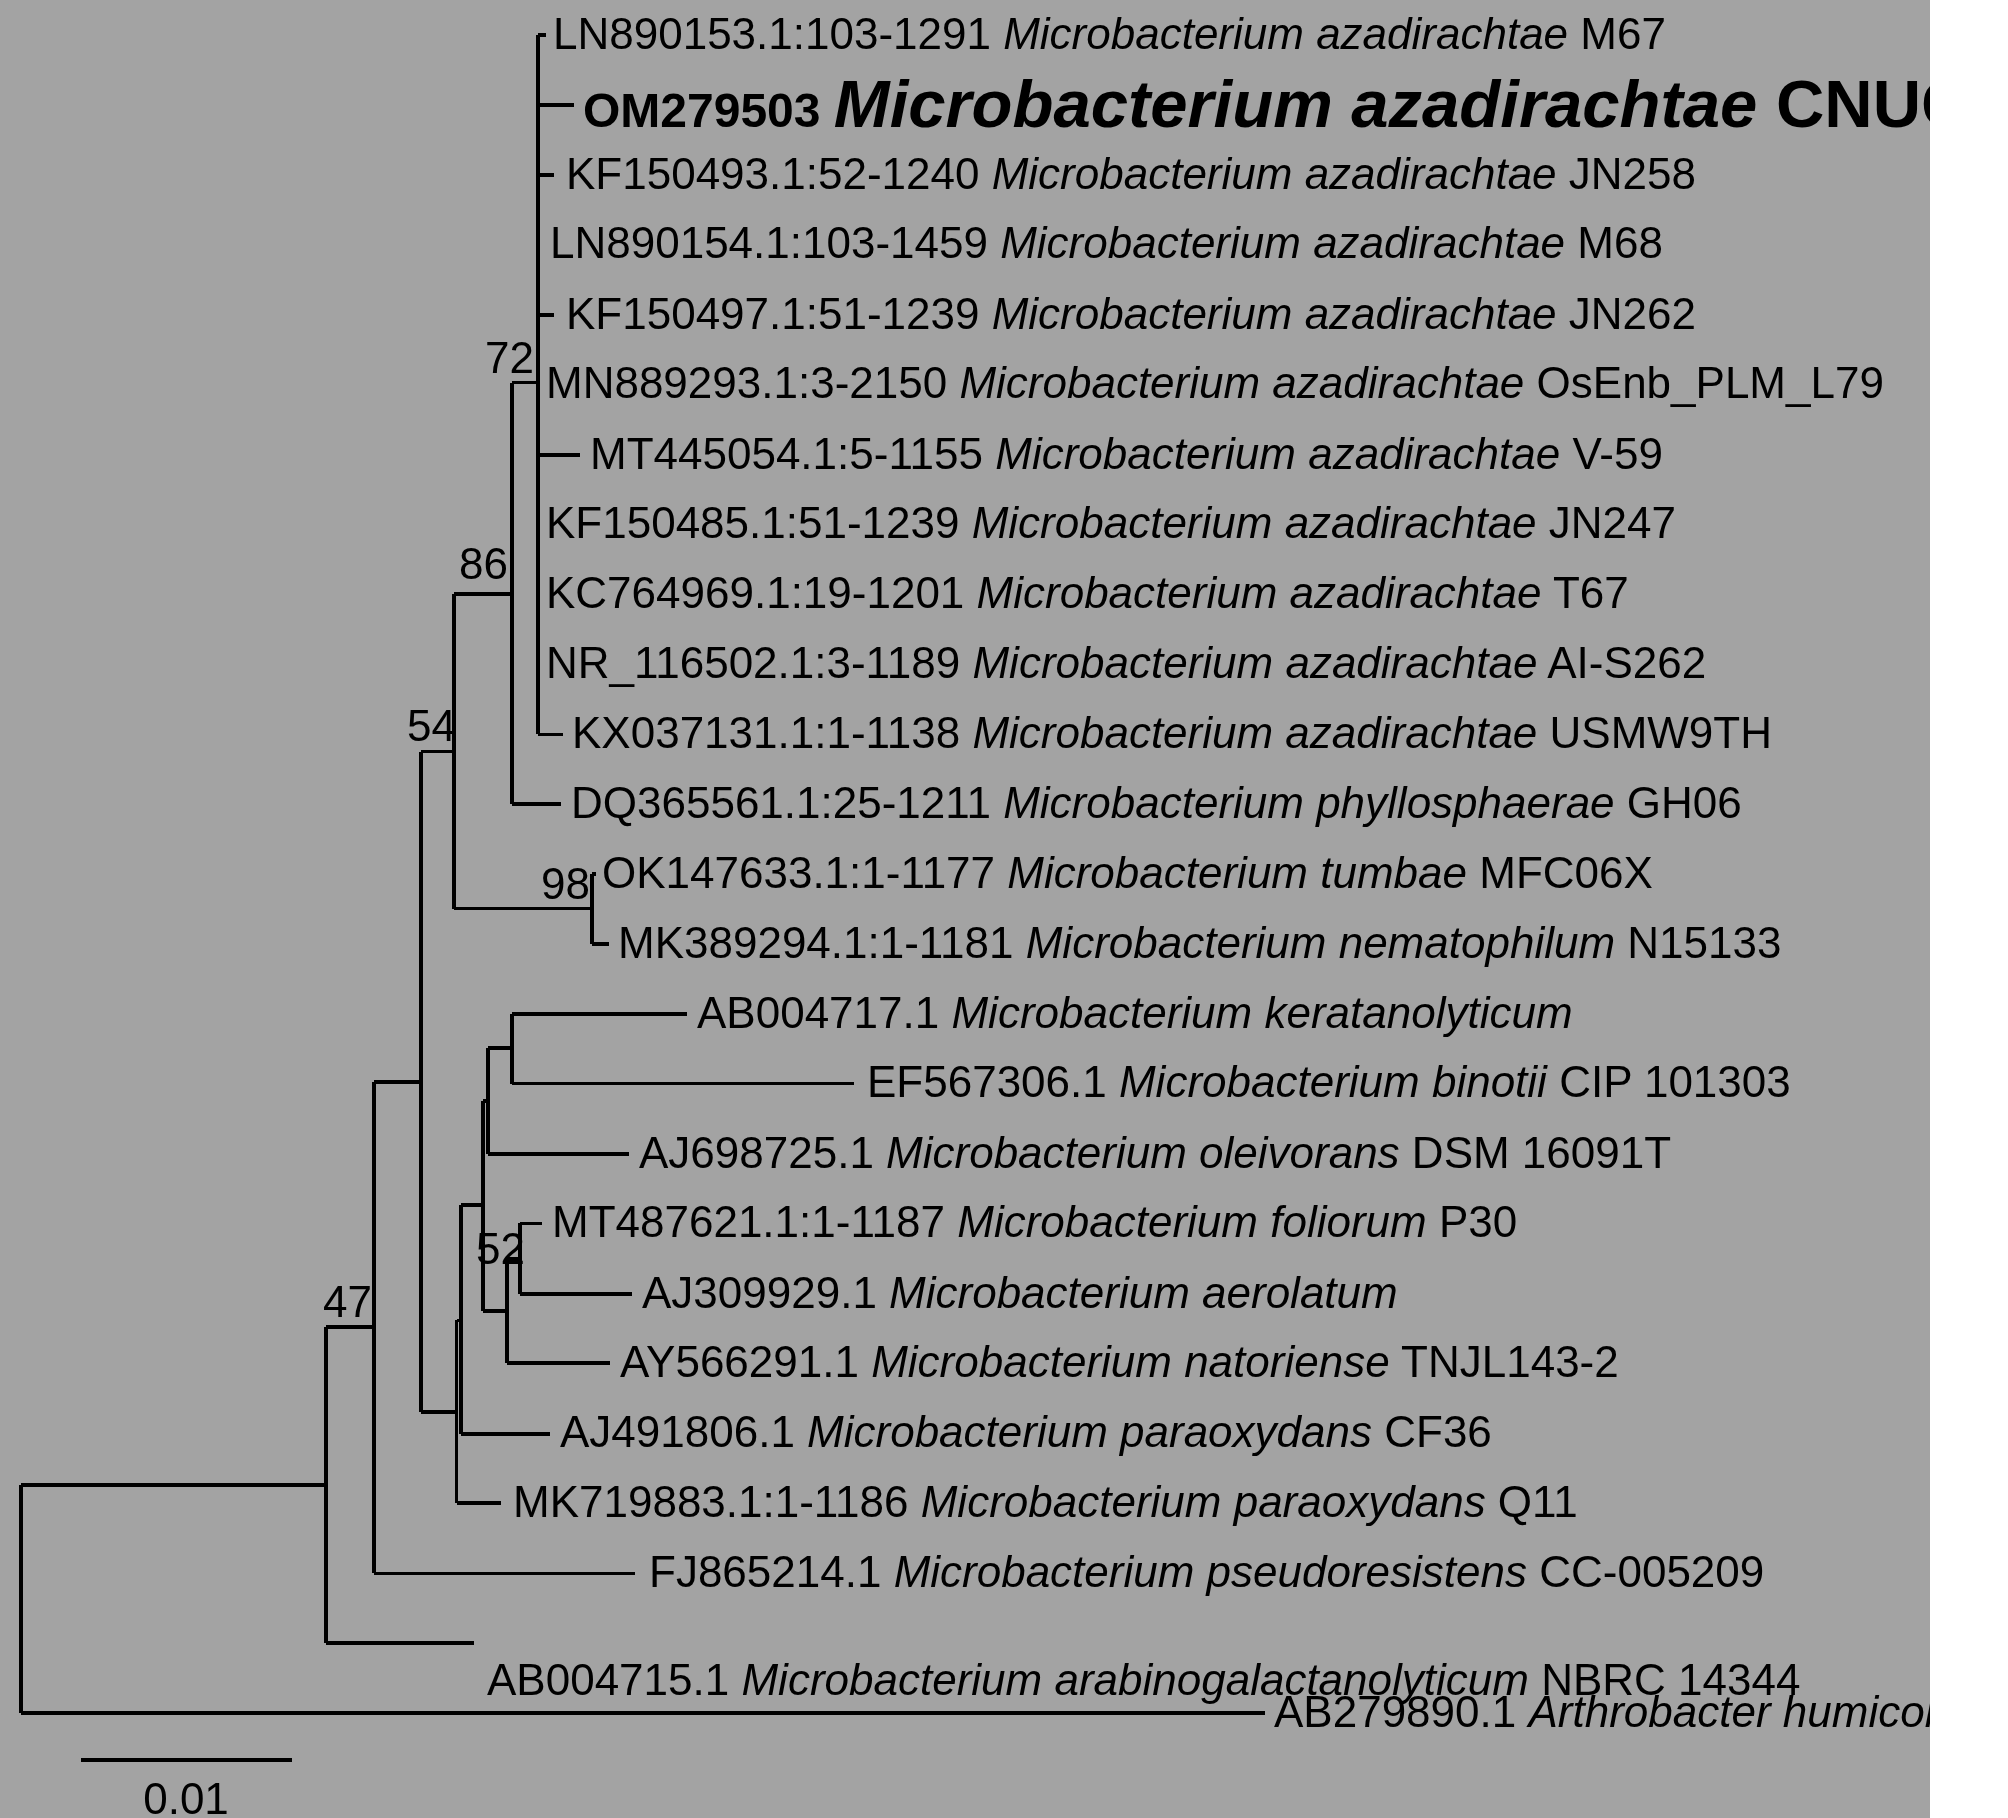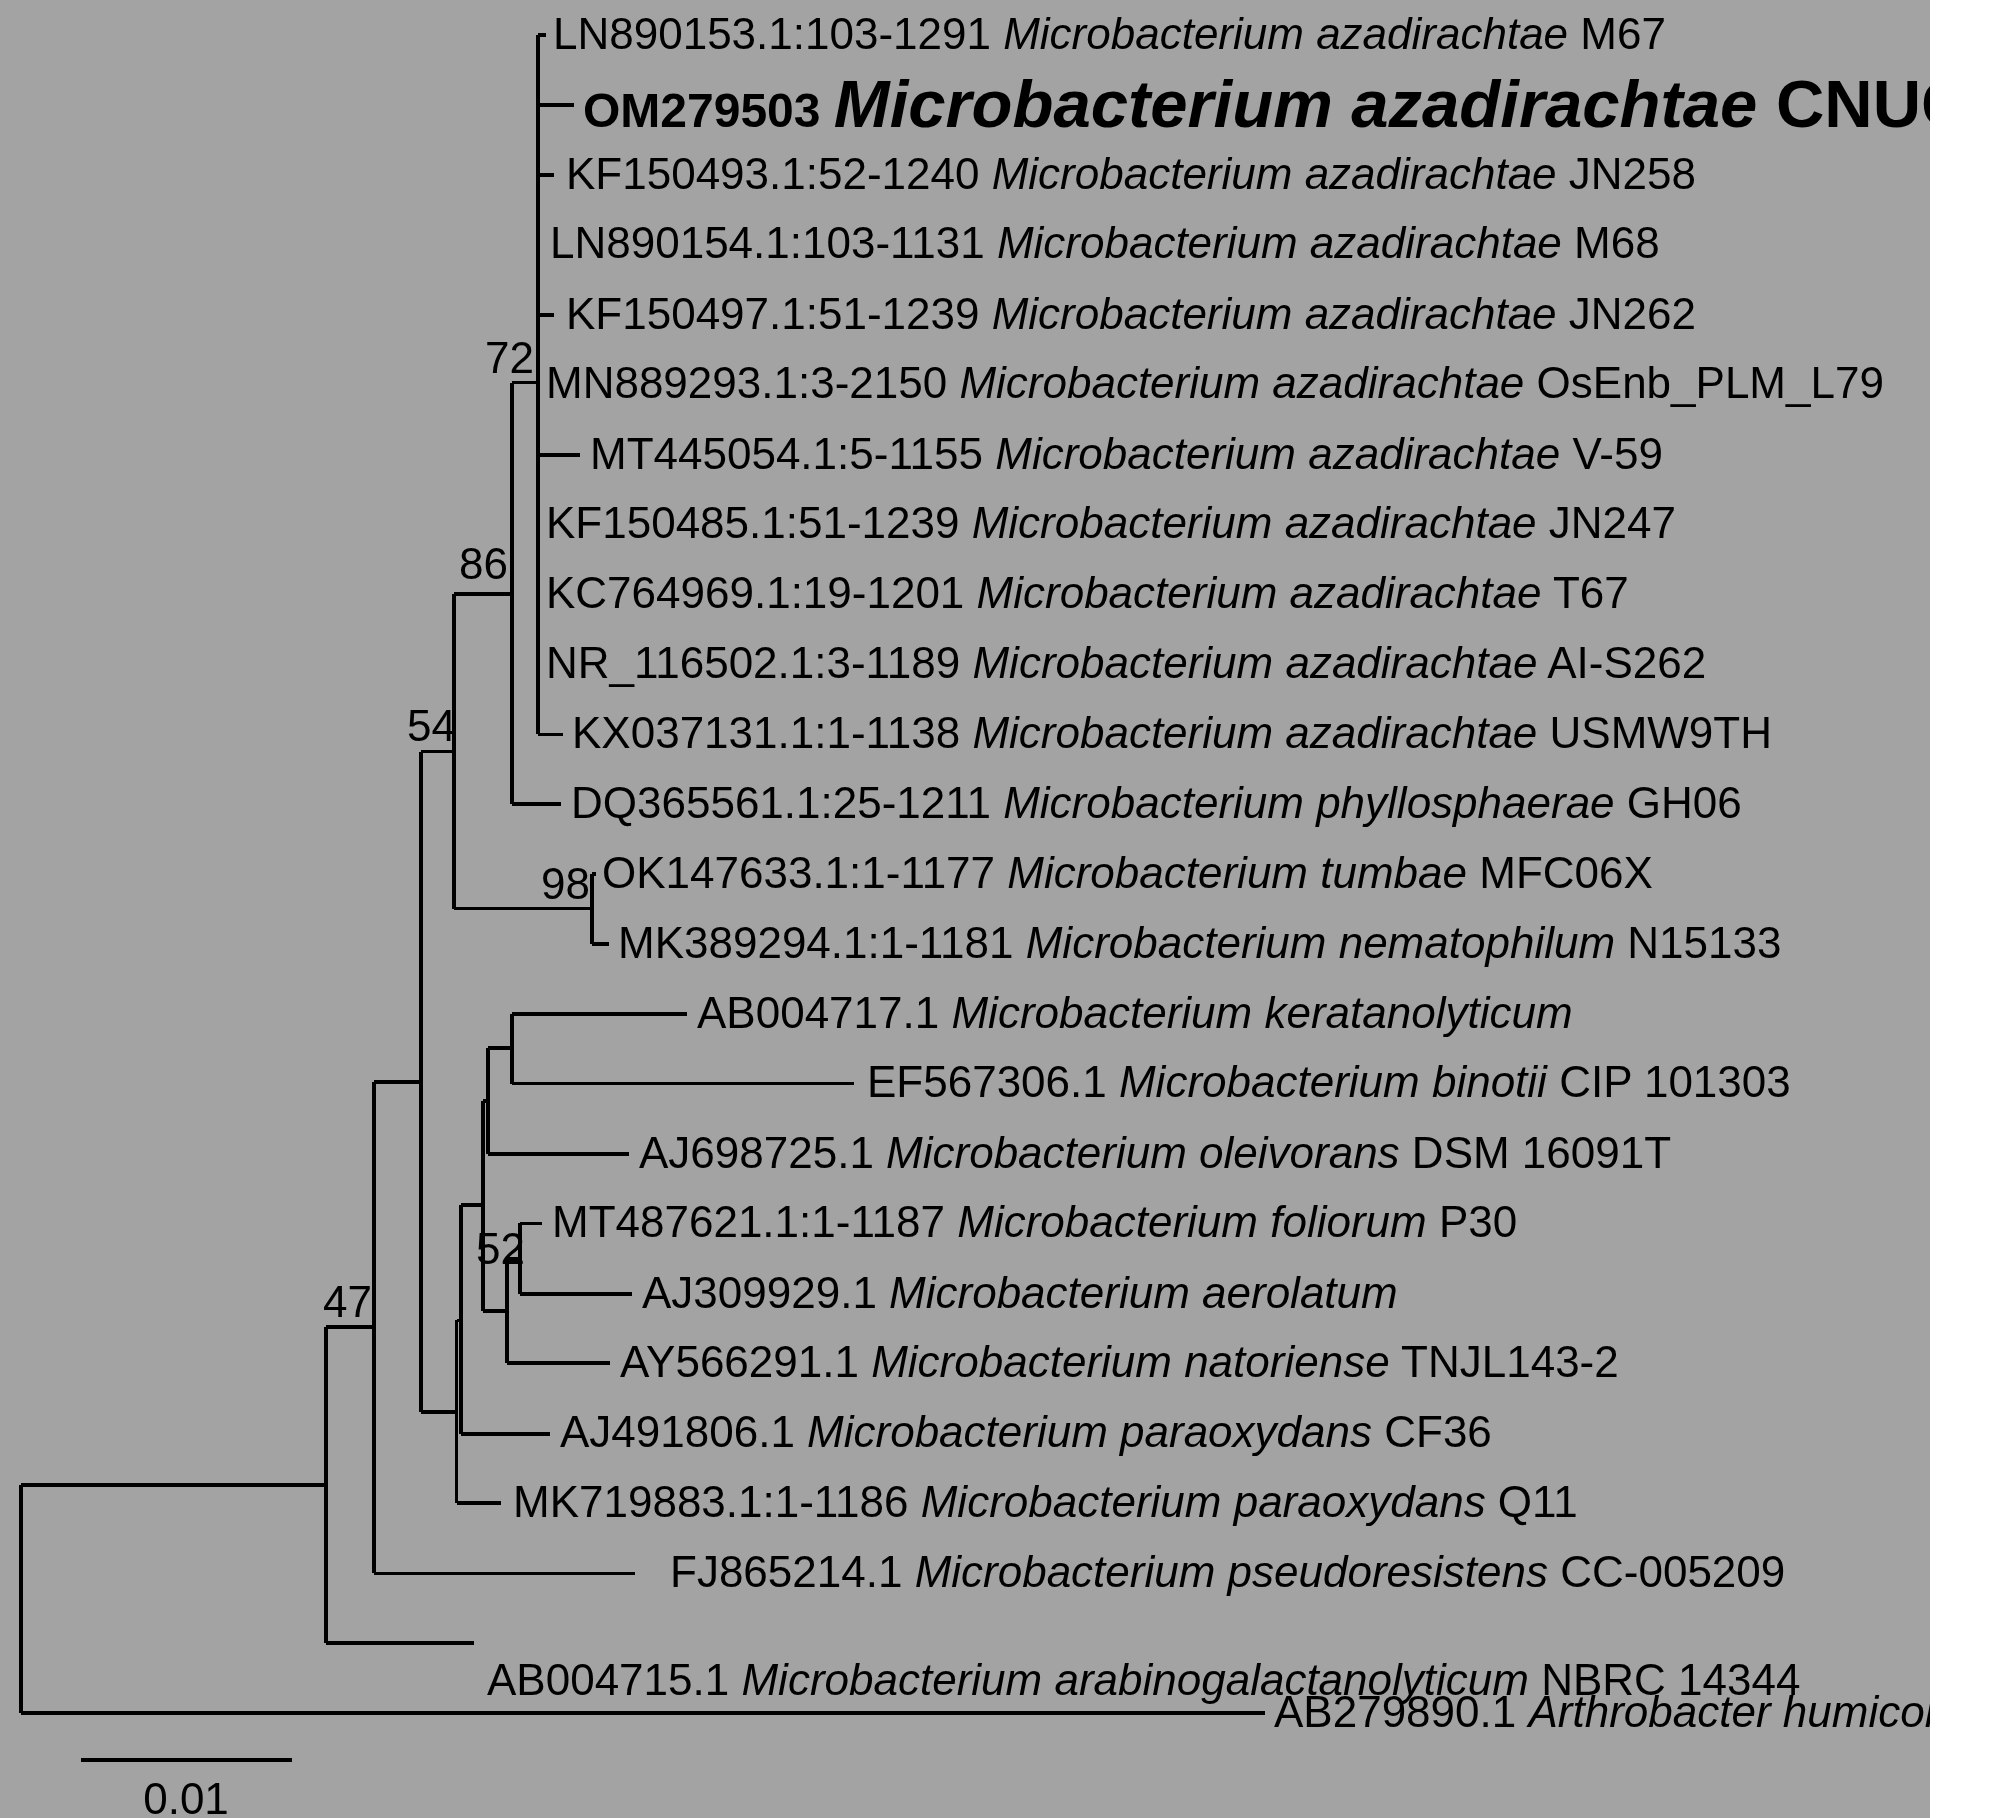--- a/index.html
+++ b/index.html
@@ -94,40 +94,40 @@
       <line x1="480" y1="1580" x2="527" y2="1580" stroke="#000000" stroke-width="4" shape-rendering="crispEdges"></line>
       <line x1="393" y1="1654" x2="668" y2="1654" stroke="#000000" stroke-width="4" shape-rendering="crispEdges"></line>
       <line x1="343" y1="1727" x2="498" y2="1727" stroke="#000000" stroke-width="4" shape-rendering="crispEdges"></line>
       <line x1="22" y1="1801" x2="1330" y2="1801" stroke="#000000" stroke-width="4" shape-rendering="crispEdges"></line>
       <line x1="85" y1="1850" x2="307" y2="1850" stroke="#000000" stroke-width="4" shape-rendering="crispEdges"></line>
     </svg>
   <div id="labels-layer">
       <div class="taxon-label" style="left: 553px; top: 35px;"><span class="acc">LN890153.1:103-1291 </span><span class="sp">Microbacterium azadirachtae</span><span class="strain"> M67</span></div>
       <div class="taxon-label bold-tip" style="left: 583px; top: 105px;"><span class="acc">OM279503 </span><span class="sp">Microbacterium azadirachtae</span><span class="strain"> CNUC13</span></div>
       <div class="taxon-label" style="left: 566px; top: 175px;"><span class="acc">KF150493.1:52-1240 </span><span class="sp">Microbacterium azadirachtae</span><span class="strain"> JN258</span></div>
-      <div class="taxon-label" style="left: 550px; top: 244px;"><span class="acc">LN890154.1:103-1131 </span><span class="sp">Microbacterium azadirachtae</span><span class="strain"> M68</span></div>
+      <div class="taxon-label" style="left: 550px; top: 244px;"><span class="acc">LN890154.1:103-1459 </span><span class="sp">Microbacterium azadirachtae</span><span class="strain"> M68</span></div>
       <div class="taxon-label" style="left: 566px; top: 315px;"><span class="acc">KF150497.1:51-1239 </span><span class="sp">Microbacterium azadirachtae</span><span class="strain"> JN262</span></div>
       <div class="taxon-label" style="left: 546px; top: 384px;"><span class="acc">MN889293.1:3-2150 </span><span class="sp">Microbacterium azadirachtae</span><span class="strain"> OsEnb_PLM_L79</span></div>
       <div class="taxon-label" style="left: 590px; top: 455px;"><span class="acc">MT445054.1:5-1155 </span><span class="sp">Microbacterium azadirachtae</span><span class="strain"> V-59</span></div>
       <div class="taxon-label" style="left: 546px; top: 524px;"><span class="acc">KF150485.1:51-1239 </span><span class="sp">Microbacterium azadirachtae</span><span class="strain"> JN247</span></div>
       <div class="taxon-label" style="left: 546px; top: 594px;"><span class="acc">KC764969.1:19-1201 </span><span class="sp">Microbacterium azadirachtae</span><span class="strain"> T67</span></div>
       <div class="taxon-label" style="left: 546px; top: 664px;"><span class="acc">NR_116502.1:3-1189 </span><span class="sp">Microbacterium azadirachtae</span><span class="strain"> AI-S262</span></div>
       <div class="taxon-label" style="left: 572px; top: 734px;"><span class="acc">KX037131.1:1-1138 </span><span class="sp">Microbacterium azadirachtae</span><span class="strain"> USMW9TH</span></div>
       <div class="taxon-label" style="left: 571px; top: 804px;"><span class="acc">DQ365561.1:25-1211 </span><span class="sp">Microbacterium phyllosphaerae</span><span class="strain"> GH06</span></div>
       <div class="taxon-label" style="left: 602px; top: 874px;"><span class="acc">OK147633.1:1-1177 </span><span class="sp">Microbacterium tumbae</span><span class="strain"> MFC06X</span></div>
       <div class="taxon-label" style="left: 618px; top: 944px;"><span class="acc">MK389294.1:1-1181 </span><span class="sp">Microbacterium nematophilum</span><span class="strain"> N15133</span></div>
       <div class="taxon-label" style="left: 697px; top: 1014px;"><span class="acc">AB004717.1 </span><span class="sp">Microbacterium keratanolyticum</span></div>
       <div class="taxon-label" style="left: 867px; top: 1083px;"><span class="acc">EF567306.1 </span><span class="sp">Microbacterium binotii</span><span class="strain"> CIP 101303</span></div>
       <div class="taxon-label" style="left: 639px; top: 1154px;"><span class="acc">AJ698725.1 </span><span class="sp">Microbacterium oleivorans</span><span class="strain"> DSM 16091T</span></div>
       <div class="taxon-label" style="left: 552px; top: 1223px;"><span class="acc">MT487621.1:1-1187 </span><span class="sp">Microbacterium foliorum</span><span class="strain"> P30</span></div>
       <div class="taxon-label" style="left: 642px; top: 1294px;"><span class="acc">AJ309929.1 </span><span class="sp">Microbacterium aerolatum</span></div>
       <div class="taxon-label" style="left: 620px; top: 1363px;"><span class="acc">AY566291.1 </span><span class="sp">Microbacterium natoriense</span><span class="strain"> TNJL143-2</span></div>
       <div class="taxon-label" style="left: 560px; top: 1433px;"><span class="acc">AJ491806.1 </span><span class="sp">Microbacterium paraoxydans</span><span class="strain"> CF36</span></div>
       <div class="taxon-label" style="left: 513px; top: 1503px;"><span class="acc">MK719883.1:1-1186 </span><span class="sp">Microbacterium paraoxydans</span><span class="strain"> Q11</span></div>
-      <div class="taxon-label" style="left: 670px; top: 1573px; text-align: right;"><span class="acc">FJ865214.1 </span><span class="sp">Microbacterium pseudoresistens</span><span class="strain"> CC-005209</span></div>
+      <div class="taxon-label" style="left: 649px; top: 1573px; text-align: right;"><span class="acc">FJ865214.1 </span><span class="sp">Microbacterium pseudoresistens</span><span class="strain"> CC-005209</span></div>
       <div class="taxon-label" style="left: 487px; top: 1681px;"><span class="acc">AB004715.1 </span><span class="sp">Microbacterium arabinogalactanolyticum</span><span class="strain"> NBRC 14344</span></div>
       <div class="taxon-label" style="left: 1274px; top: 1713px;"><span class="acc">AB279890.1 </span><span class="sp">Arthrobacter humicola</span><span class="strain"> KV-653</span></div>
     </div>
   <div id="bootstrap-layer">
       <div class="bootstrap-label" style="left: 534px; top: 380px;">72</div>
       <div class="bootstrap-label" style="left: 508px; top: 586px;">86</div>
       <div class="bootstrap-label" style="left: 456px; top: 748px;">54</div>
       <div class="bootstrap-label" style="left: 590px; top: 906px; text-align: right;">98</div>
       <div class="bootstrap-label" style="left: 525px; top: 1271px;">52</div>
       <div class="bootstrap-label" style="left: 372px; top: 1324px;">47</div>

